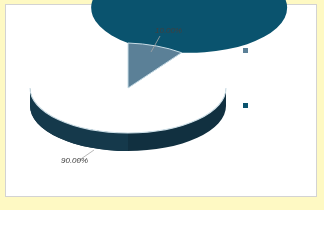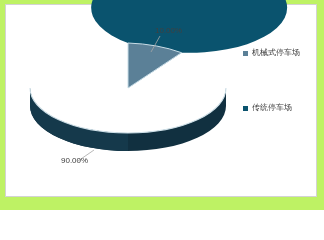--- a/index.html
+++ b/index.html
@@ -13,21 +13,22 @@
     font-family: "Liberation Sans", "DejaVu Sans", sans-serif;
     overflow: hidden;
     position: relative;
   }
   #chart-figure {
     position: absolute;
     left: 0;
     top: 0;
     width: 324px;
     height: 210px;
-    background: #bef264;
+    background: #fef9c3;
+    font-style: italic;
   }
   .chart-frame {
     position: absolute;
     left: 5px;
     top: 4px;
     width: 312px;
     height: 193px;
     border: 1px solid #d3d3d3;
     background: #ffffff;
     box-sizing: border-box;
@@ -124,25 +125,23 @@
   </svg>
 
   <span class="pct-label" id="label-slice-0">10.00%</span>
 
   <span class="pct-label" id="label-slice-1">90.00%</span>
 
   <div class="legend">
 
     <div class="legend-entry" id="legend-entry-0">
       <span class="legend-swatch" style="background:#5b8097"></span>
-      <span class="legend-label">机械式停车场</span>
     </div>
 
     <div class="legend-entry" id="legend-entry-1">
       <span class="legend-swatch" style="background:#0a536e"></span>
-      <span class="legend-label">传统停车场</span>
     </div>
 
   </div>
 
   <div class="footer-caption"></div>
 
 </div>
 
 </body></html>

